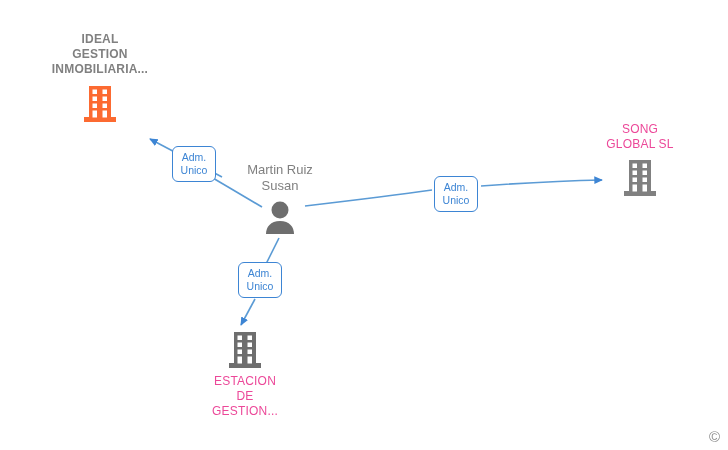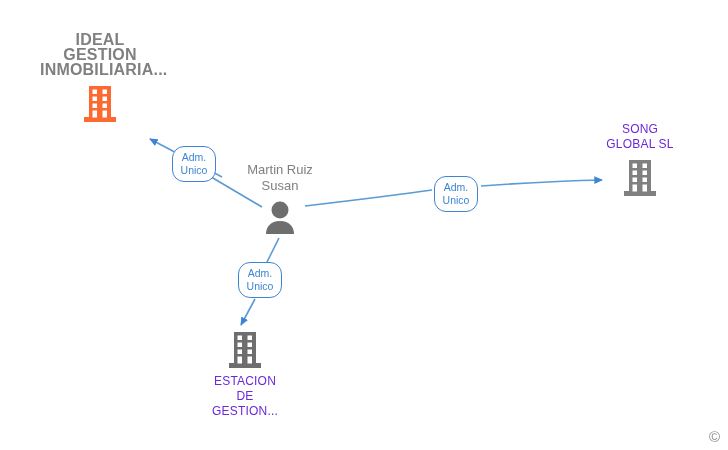--- a/index.html
+++ b/index.html
@@ -29,47 +29,47 @@
     position: absolute;
   }
   .node-label {
     position: absolute;
     text-align: center;
     line-height: 15px;
     white-space: pre-line;
   }
   .label-company-primary {
     color: #808080;
-    font-size: 16px;
+    font-size: 12px;
     font-weight: bold;
     letter-spacing: 0.2px;
   }
   .label-company {
-    color: #6d28d9;
+    color: #ec4899;
     font-size: 12px;
     font-weight: normal;
     letter-spacing: 0.2px;
   }
   .label-person {
     color: #808080;
     font-size: 13px;
     font-weight: normal;
     line-height: 16px;
   }
   .icon-building {
     position: absolute;
   }
   .icon-person {
     position: absolute;
   }
   .edge-label {
     position: absolute;
     box-sizing: border-box;
     border: 1.5px solid #3d85d4;
-    border-radius: 12px;
+    border-radius: 6px;
     background: #ffffff;
     color: #3d85d4;
     font-size: 10.5px;
     line-height: 13px;
     text-align: center;
     padding: 4px 6px 4px 6px;
     white-space: pre-line;
   }
   .watermark {
     position: absolute;

